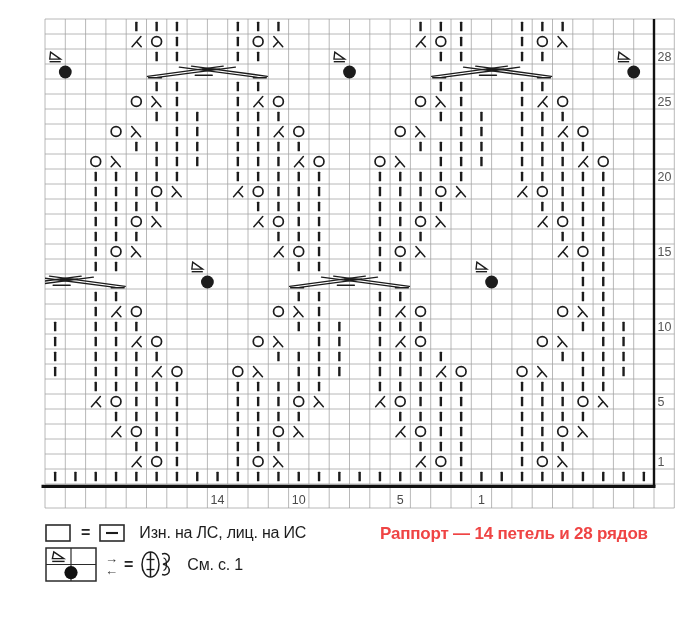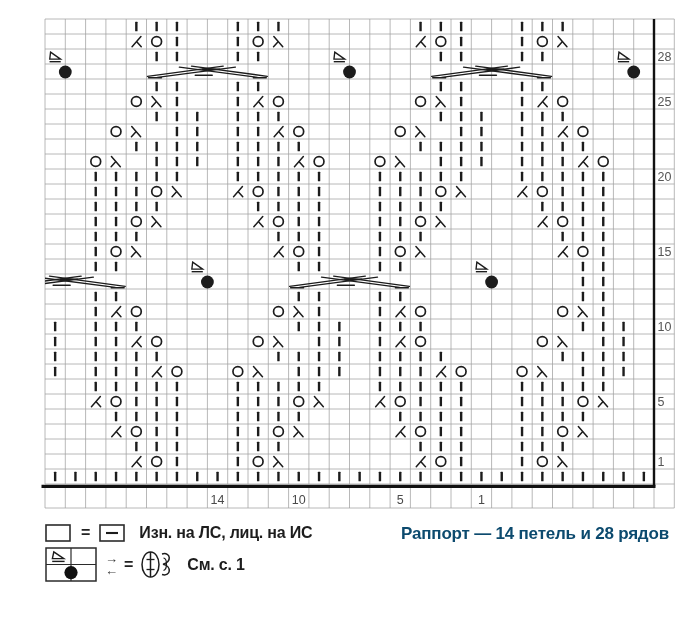--- a/index.html
+++ b/index.html
@@ -3,23 +3,23 @@
 <meta charset="utf-8">
 <style>
   html,body{margin:0;padding:0;background:#fff;}
   .page{position:relative;width:697px;height:620px;background:#fff;overflow:hidden;
         font-family:"Liberation Sans","DejaVu Sans",sans-serif;}
   #chart-svg{position:absolute;left:0;top:0;}
   .legend-row{position:absolute;display:flex;align-items:center;}
   #legend-row1{left:45px;top:522px;height:22px;gap:7px;}
   #legend-row2{left:45px;top:547px;height:36px;gap:4px;}
   .eq{font-size:16px;font-weight:700;color:#222;padding:0 2px;}
-  .legend-label{font-size:16px;font-weight:700;color:#1d1d1d;letter-spacing:-0.2px;white-space:nowrap;margin-left:6px;}
-  #caption{position:absolute;left:380px;top:524px;width:310px;text-align:center;
-           font-size:17px;font-weight:700;color:#0c4a6e;letter-spacing:-0.2px;white-space:nowrap;}
+  .legend-label{font-size:16px;font-weight:400;color:#1d1d1d;letter-spacing:-0.2px;white-space:nowrap;margin-left:6px;}
+  #caption{position:absolute;left:380px;top:524px;width:310px;text-align:left;
+           font-size:17px;font-weight:700;color:#ef4444;letter-spacing:-0.2px;white-space:nowrap;}
   .arrow-col{display:flex;flex-direction:column;justify-content:center;line-height:12px;
              font-size:13px;color:#3a3a3a;margin-left:2px;}
   svg{display:block;}
 </style>
 </head>
 <body>
 
 <div class="page">
 
   <svg id="chart-svg" width="700" height="516">

